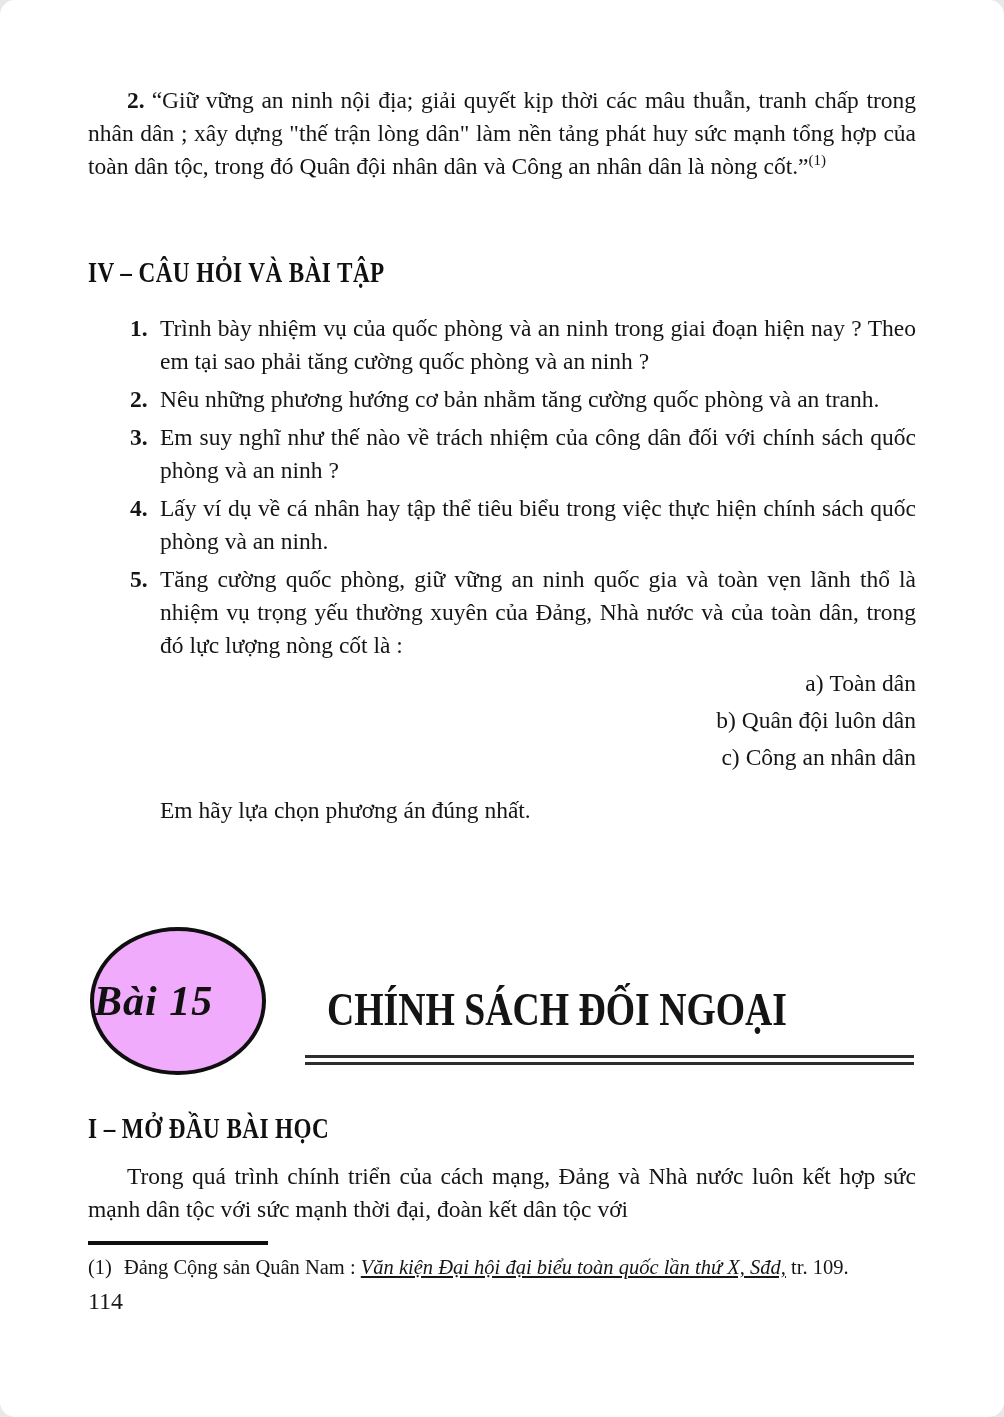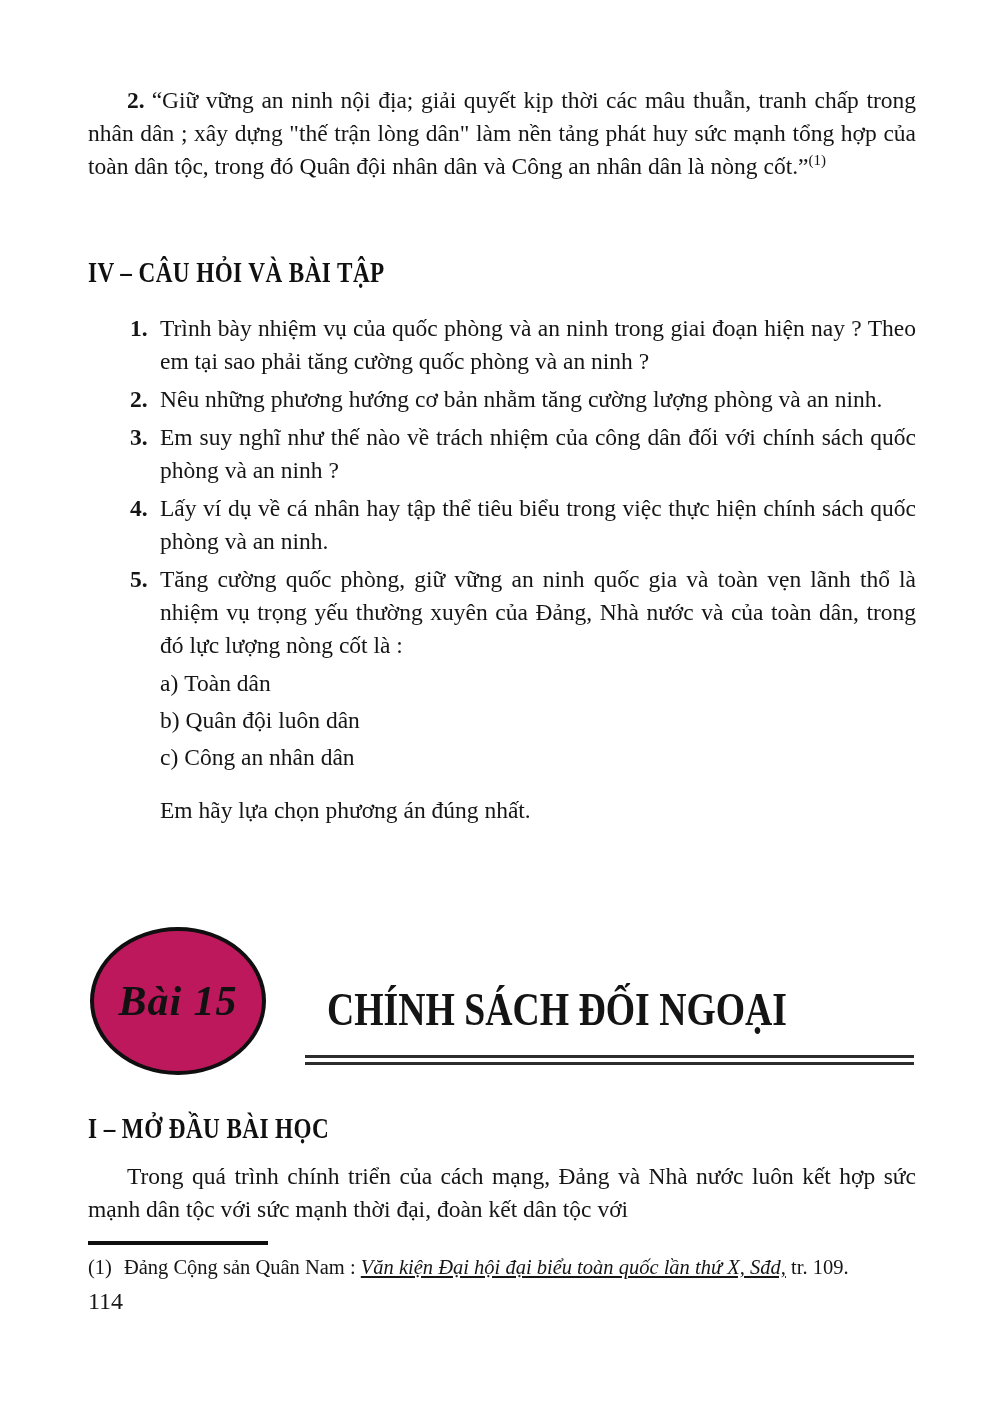--- a/index.html
+++ b/index.html
@@ -8,20 +8,21 @@
     background: #e8e8e8;
   }
   .page {
     position: relative;
     width: 1004px;
     height: 1417px;
     background: #ffffff;
     font-family: "Liberation Serif", serif;
     color: #151515;
     overflow: hidden;
+    border-radius: 15px;
   }
 
   
   .quote-para {
     position: absolute;
     left: 88px;
     top: 84px;
     width: 828px;
     margin: 0;
     font-size: 23.5px;
@@ -68,41 +69,42 @@
   .q-num {
     position: absolute;
     left: 42px;
     top: 0;
     font-weight: 700;
   }
   .option-line {
     padding-left: 72px;
     margin-bottom: 4px;
     line-height: 33px;
+    text-align: right;
   }
   .option-letter { margin-right: 6px; }
   .instruction-line {
     padding-left: 72px;
     margin-top: 20px;
     line-height: 33px;
   }
 
   
   .badge-oval {
     position: absolute;
     left: 90px;
     top: 927px;
     width: 168px;
     height: 140px;
-    background: #be185d;
+    background: #f0abfc;
     border: 4px solid #0f0f0f;
     border-radius: 50%;
     display: flex;
     align-items: center;
-    justify-content: center;
+    justify-content: flex-start;
   }
   .badge-label {
     font-family: "Liberation Serif", serif;
     font-style: italic;
     font-weight: 700;
     font-size: 42px;
     color: #111;
     letter-spacing: 1px;
   }
   .lesson-title {
@@ -178,21 +180,21 @@
 
   <h2 class="cond-heading heading-iv">IV – CÂU HỎI VÀ BÀI TẬP</h2>
 
   <ol class="questions">
     <li class="q-item">
       <span class="q-num">1.</span>
       <span class="q-text">Trình bày nhiệm vụ của quốc phòng và an ninh trong giai đoạn hiện nay ? Theo em tại sao phải tăng cường quốc phòng và an ninh ?</span>
     </li>
     <li class="q-item">
       <span class="q-num">2.</span>
-      <span class="q-text">Nêu những phương hướng cơ bản nhằm tăng cường lượng phòng và an ninh.</span>
+      <span class="q-text">Nêu những phương hướng cơ bản nhằm tăng cường quốc phòng và an tranh.</span>
     </li>
     <li class="q-item">
       <span class="q-num">3.</span>
       <span class="q-text">Em suy nghĩ như thế nào về trách nhiệm của công dân đối với chính sách quốc phòng và an ninh ?</span>
     </li>
     <li class="q-item">
       <span class="q-num">4.</span>
       <span class="q-text">Lấy ví dụ về cá nhân hay tập thể tiêu biểu trong việc thực hiện chính sách quốc phòng và an ninh.</span>
     </li>
     <li class="q-item">

